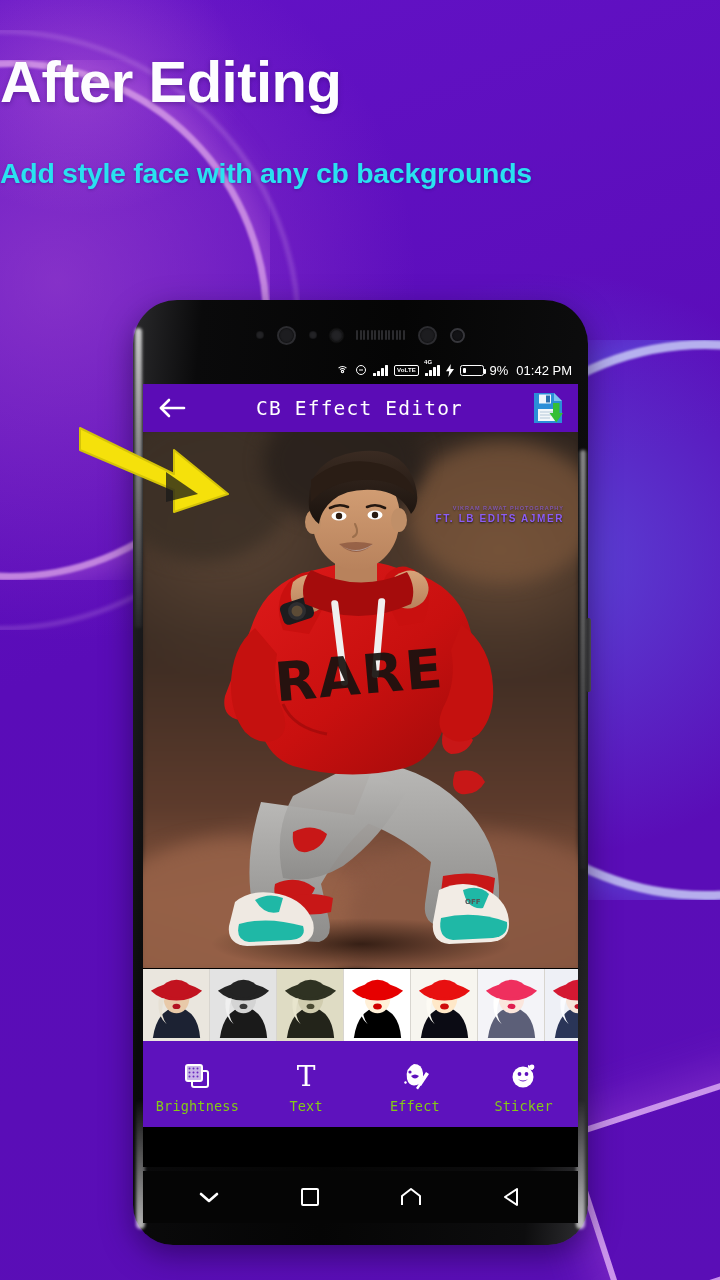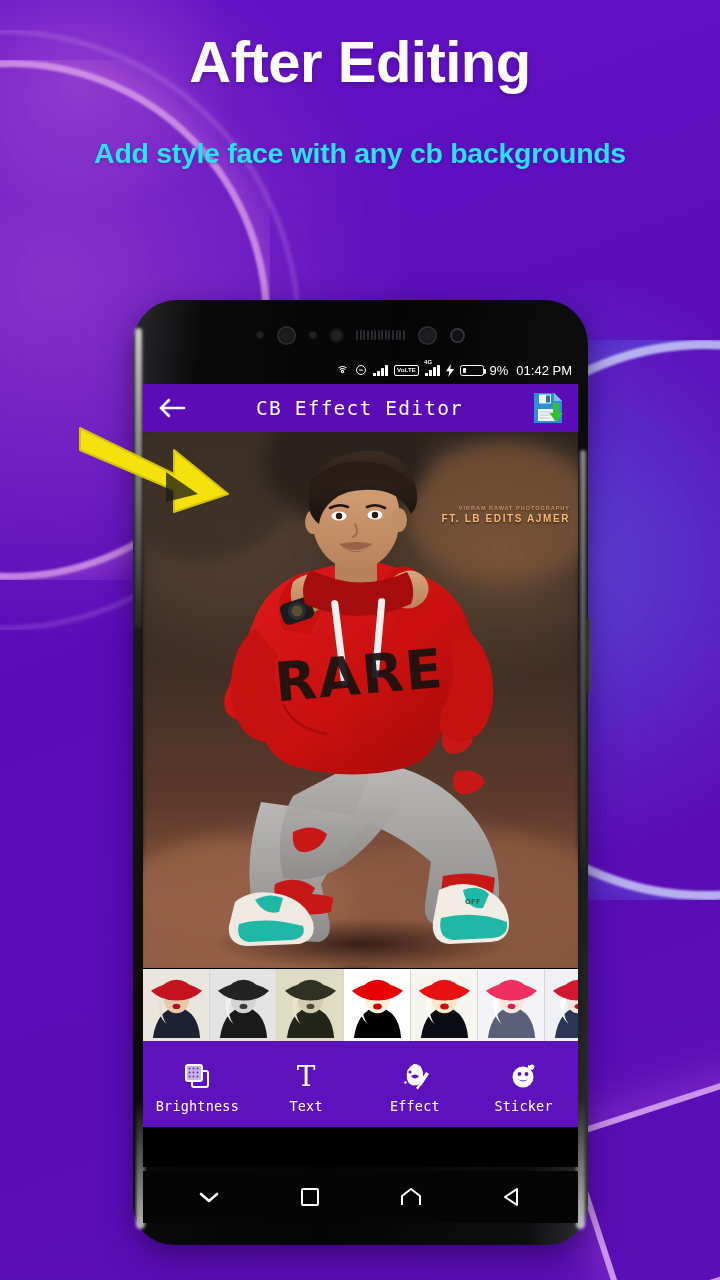--- a/index.html
+++ b/index.html
@@ -48,21 +48,21 @@
     transform:rotate(-18deg);
     filter:blur(.6px);
     box-shadow:0 0 40px 14px rgba(180,90,225,.32);
   }
   .glow-tl {
     position:absolute; left:-90px; top:-60px; width:340px; height:280px;
     background:radial-gradient(ellipse at center, rgba(200,110,220,.35), rgba(92,15,187,0) 68%);
   }
 
   
-  .head { position:absolute; left:0; right:0; top:32px; text-align:center; z-index:5; }
+  .head { position:absolute; left:0; right:0; top:52px; text-align:left; z-index:5; }
   .title {
     font-size:58px; font-weight:bold; color:#fdfdff;
     letter-spacing:-.5px; line-height:1.05;
     text-shadow:0 2px 5px rgba(40,0,90,.35);
   }
   .subtitle {
     margin-top:40px; font-size:28.5px; font-weight:bold; color:#29e2f0;
     line-height:1.45; letter-spacing:-.3px;
     text-shadow:0 1px 3px rgba(30,0,80,.3);
   }
@@ -164,43 +164,43 @@
       radial-gradient(ellipse 60% 40% at 20% 18%, rgba(95,72,55,.95), rgba(0,0,0,0) 70%),
       radial-gradient(ellipse 55% 35% at 82% 22%, rgba(110,80,58,.9), rgba(0,0,0,0) 70%),
       radial-gradient(ellipse 70% 30% at 50% 90%, rgba(150,96,74,.95), rgba(0,0,0,0) 75%),
       linear-gradient(180deg,#2e241e 0%,#3a2b22 38%,#5d3b2c 70%,#8a5840 88%,#7a4c38 100%);
     filter:blur(2px);
   }
   .ph-blob { position:absolute; border-radius:50%; filter:blur(9px); }
   .figure { position:absolute; left:0; right:0; bottom:0; top:0; }
 
   .watermark {
-    position:absolute; right:8px; top:73px; text-align:right;
-    color:#fdba74; z-index:4; text-shadow:0 1px 2px rgba(0,0,0,.7);
+    position:absolute; right:14px; top:73px; text-align:right;
+    color:#8b5cf6; z-index:4; text-shadow:0 1px 2px rgba(0,0,0,.7);
   }
   .wm-top { font-size:5.5px; letter-spacing:1px; opacity:.62; font-weight:bold; }
   .wm-main { font-size:10px; letter-spacing:1.6px; font-weight:bold; margin-top:2px; }
 
   
   .filters {
     height:73px; background:#efeee9; display:flex; overflow:hidden;
     border-top:1px solid #000;
   }
   .filter-item { width:67px; height:73px; flex:0 0 67px; position:relative; border-right:1px solid #d8d5cf; }
   .fig-thumb { position:absolute; inset:0; }
 
   
   .toolbar {
     height:86px; background:#5e12bd; display:flex; align-items:center;
     justify-content:space-around; padding-top:6px;
   }
   .tool { display:flex; flex-direction:column; align-items:center; gap:7px; width:92px; }
   .tool-ico { height:30px; display:flex; align-items:center; justify-content:center; }
   .tool-label {
-    color:#ffffff; font-size:13.5px;
+    color:#84cc16; font-size:13.5px;
     font-family:"DejaVu Sans Mono","Liberation Mono",monospace; letter-spacing:.2px;
   }
 
   
   .navbar {
     position:absolute; left:10px; right:10px; bottom:22px; height:52px;
     background:#050505; display:flex; align-items:center;
     justify-content:space-around; padding:0 16px;
   }
   .nav-btn { width:44px; height:40px; display:flex; align-items:center; justify-content:center; }

